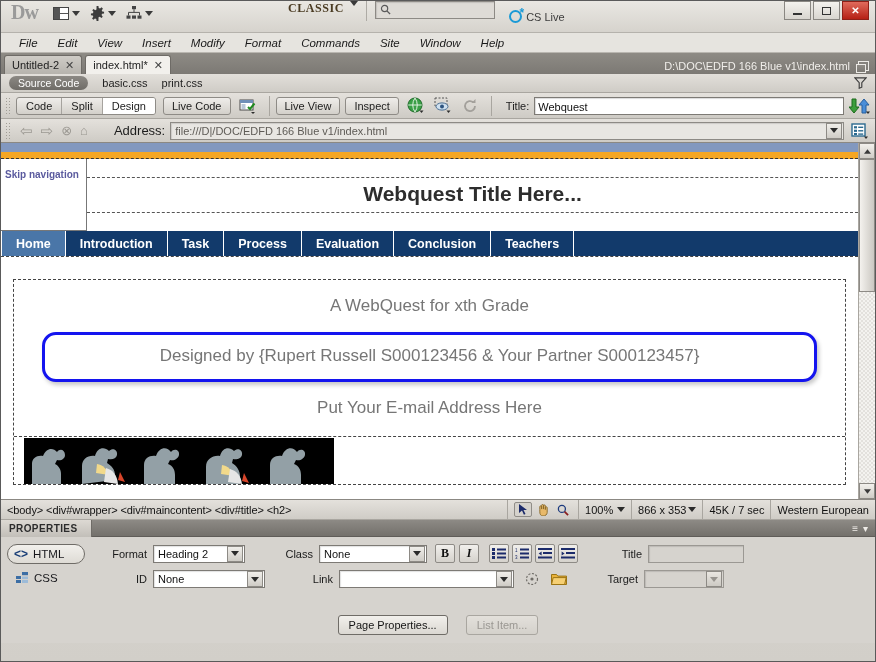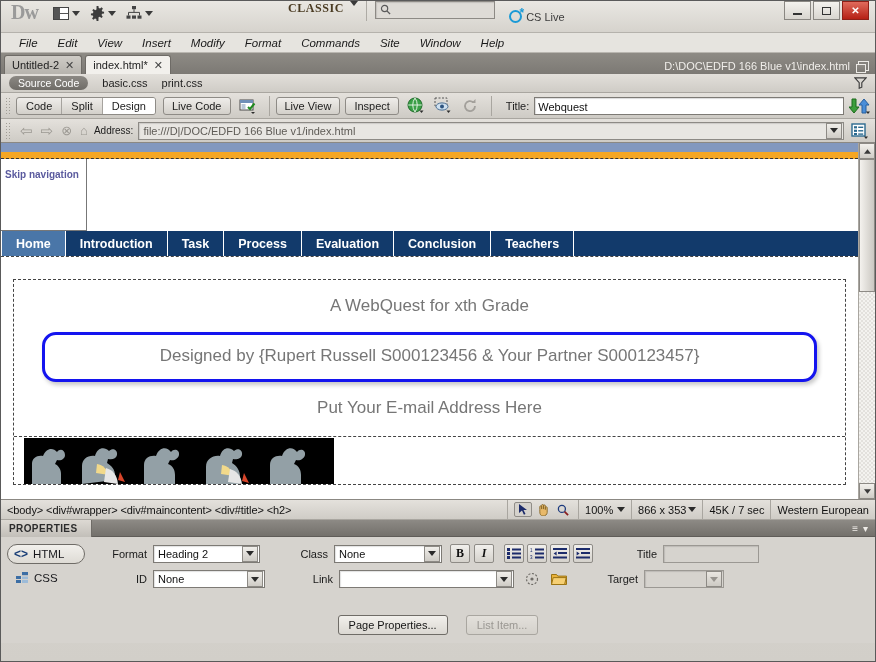--- a/index.html
+++ b/index.html
@@ -175,21 +175,21 @@
   }
 
   
   .addrbar {
     height: 24px; display: flex; align-items: center;
     background: linear-gradient(#e4e1dc,#cecbc5);
     border-bottom: 1px solid #8b8883;
     padding-left: 4px;
   }
   .navarrow { color:#9b9892; font-size: 15px; padding: 0 4px; }
-  .addr-lbl { font-size: 10px; color: #1c1c1c; margin: 0 5px 0 2px; }
+  .addr-lbl { font-size: 13px; color: #1c1c1c; margin: 0 5px 0 22px; }
   .addr-input {
     flex: 1; height: 18px; background: #e8e6e2; border: 1px solid #8d8a85;
     box-shadow: inset 1px 1px 1px rgba(0,0,0,.12);
     display: flex; align-items: center; font-size: 11px; color: #5e5b56;
     padding: 0 0 0 4px;
   }
   .combo-arrow {
     width: 16px; height: 16px; margin-left: auto; margin-right: 1px;
     border: 1px solid #8d8a85; background: linear-gradient(#f0eeea,#cfccc6);
     display: flex; align-items: center; justify-content: center;
@@ -535,20 +535,23 @@
   </div>
 
   <div class="canvas-wrap">
     <div class="page-topbar"></div>
 
     <div class="page">
       <div class="orange-bar"></div>
 
       <div class="headerzone">
         <div class="skipnav">Skip navigation</div>
+        <div class="titlezone">
+          <div class="wq-title">Webquest Title Here...</div>
+        </div>
       </div>
 
       <div class="navbar">
         <div class="navitem home">Home</div>
         <div class="navitem">Introduction</div>
         <div class="navitem">Task</div>
         <div class="navitem">Process</div>
         <div class="navitem">Evaluation</div>
         <div class="navitem">Conclusion</div>
         <div class="navitem">Teachers</div>
@@ -665,21 +668,21 @@
             </svg>
         </span>
         <span>CSS</span>
       </div>
     </div>
 
     <div class="prop-fields">
 
       <div class="prow">
         <div class="plabel" style="width:62px">Format</div>
-        <div class="select-ctl" style="width:107px;margin-left:6px">
+        <div class="select-ctl" style="width:92px;margin-left:6px">
           <span>Heading 2</span>
           <span class="combo-arrow">
               <i class="tri-down"></i>
             </span>
         </div>
 
         <div class="plabel" style="width:68px">Class</div>
         <div class="select-ctl" style="width:108px;margin-left:6px">
           <span>None</span>
           <span class="combo-arrow">

